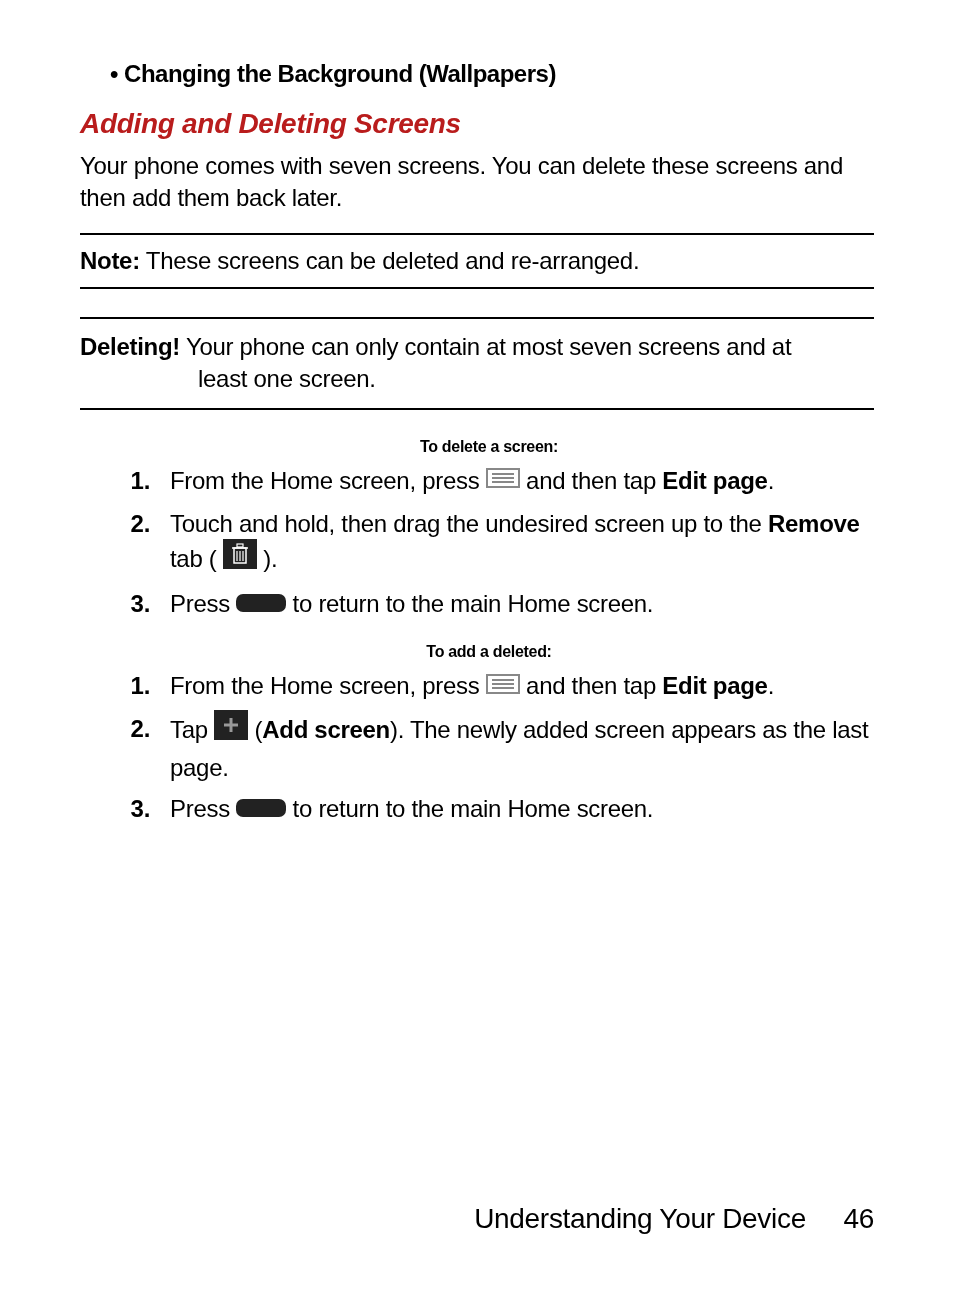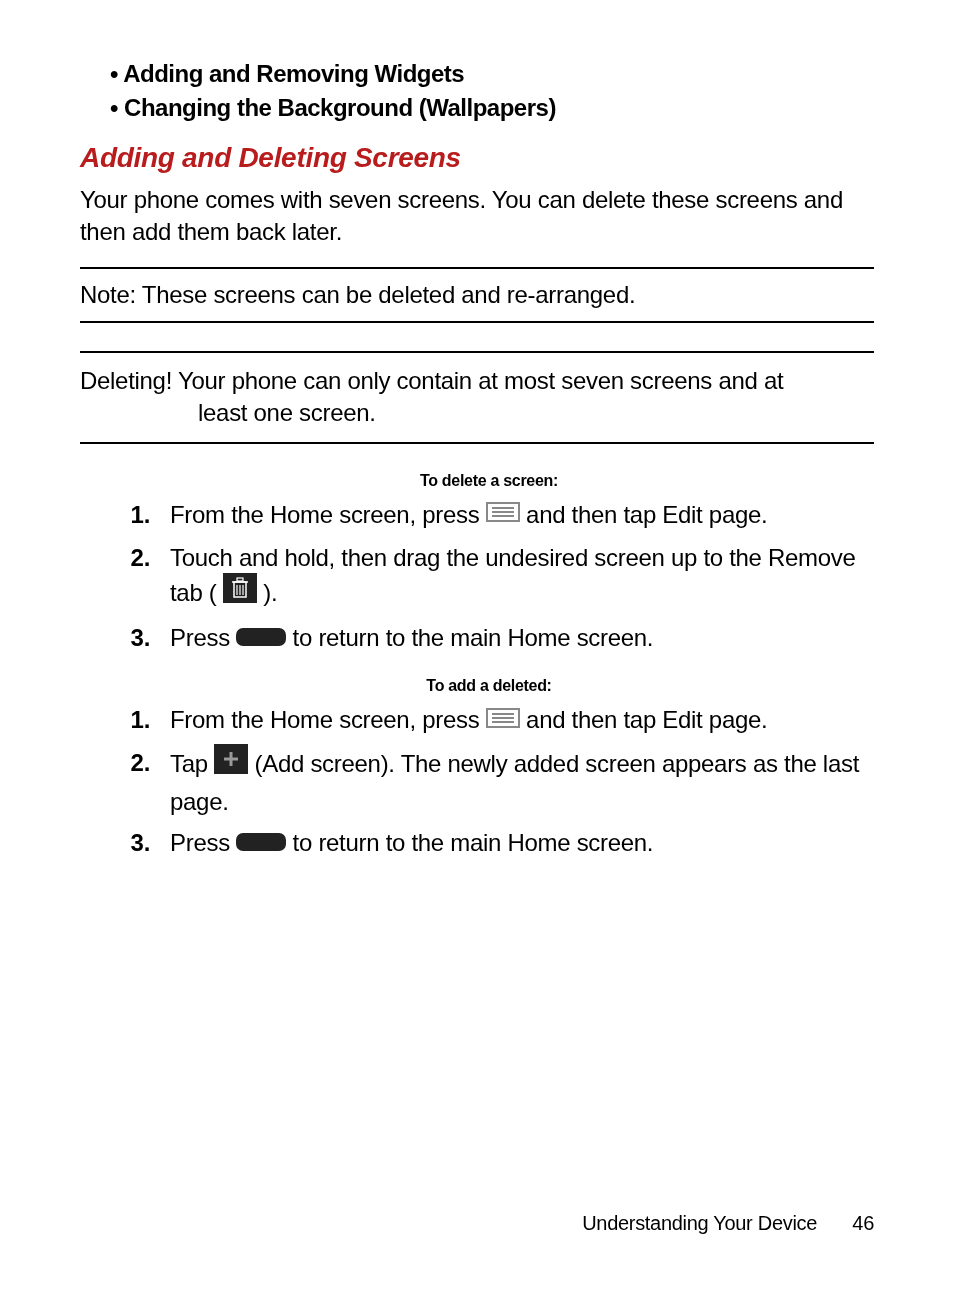--- a/index.html
+++ b/index.html
@@ -91,45 +91,44 @@
     width: 50px;
     text-align: right;
     padding-right: 20px;
     flex-shrink: 0;
     padding-left: 20px;
   }
   .ordered-text {
     flex: 1;
   }
   b {
-    font-weight: normal;
+    font-weight: bold;
   }
   .icon {
     display: inline-block;
     vertical-align: middle;
     position: relative;
     top: -2px;
   }
   .footer {
     position: absolute;
     bottom: 60px;
     right: 80px;
-    font-size: 20px;
+    font-size: 28px;
     font-family: "Arial Narrow", Arial, sans-serif;
     letter-spacing: -0.3px;
   }
   .page-num {
     margin-left: 30px;
   }
 </style>
 </head>
 <body>
 
 <div class="bullet-list">
-  <div class="bullet-item">Adding and Removing Widgets</div>
   <div class="bullet-item">Changing the Background (Wallpapers)</div>
 </div>
 
 <div class="section-heading">Adding and Deleting Screens</div>
 
 <p class="body-text">Your phone comes with seven screens. You can delete these screens and then add them back later.</p>
 
 <div class="note-block">
   <b>Note:</b>
   <span>These screens can be deleted and re-arranged.</span>

